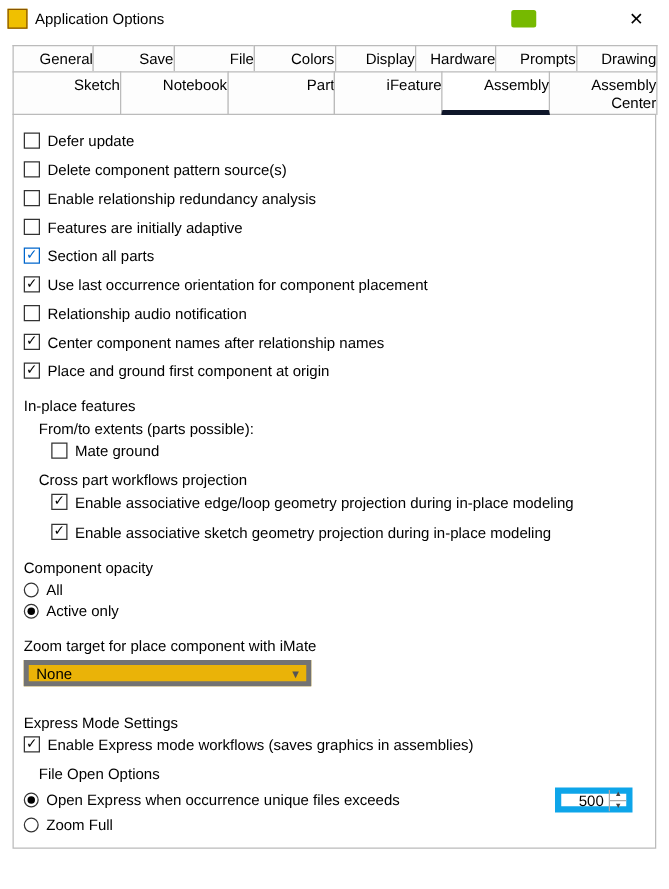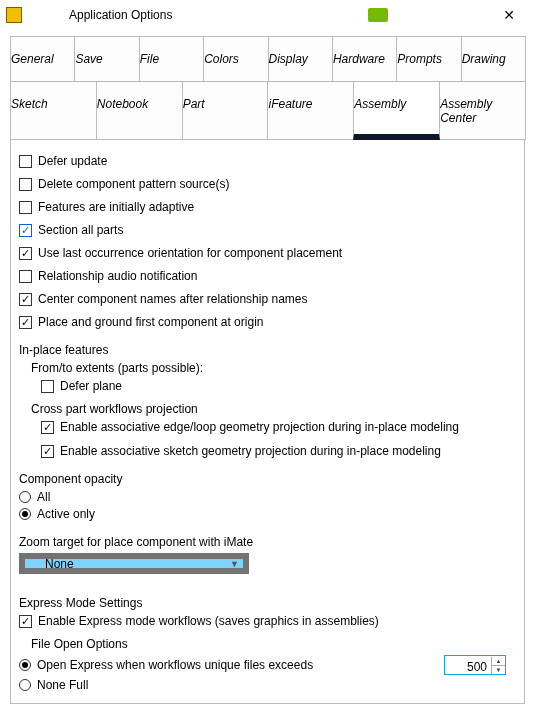--- a/index.html
+++ b/index.html
@@ -11,21 +11,20 @@
     color: #000;
     width: 535px;
     height: 711px;
     overflow: hidden;
   }
   .titlebar {
     display: flex;
     align-items: center;
     height: 30px;
     padding: 0 6px;
-    gap: 41px;
   }
   .app-icon {
     width: 16px;
     height: 16px;
     background: #f0c000;
     border: 1px solid #885500;
     margin-right: 6px;
     display: inline-block;
   }
   .title {
@@ -51,47 +50,46 @@
   }
   .tabs {
     margin: 6px 10px 0 10px;
   }
   .tab-row {
     display: flex;
   }
   .tab {
     border: 1px solid #bbb;
     border-bottom: none;
-    padding: 15px 0;
-    text-align: left;
+    padding: 3px 0;
+    text-align: right;
     background: #fdfdfd;
     font-size: 12px;
     cursor: pointer;
     flex: 1;
     margin-right: -1px;
-    font-style: italic;
   }
   .tab.active {
     background: #fff;
     position: relative;
     z-index: 2;
-    border-bottom: 6px solid #0f172a;
+    border-bottom: 4px solid #0f172a;
   }
   .tab-row.row2 .tab {
     flex: 1;
   }
   .panel {
     border: 1px solid #bbb;
     margin: -1px 10px 0 10px;
     padding: 10px 8px 8px 8px;
     position: relative;
   }
   .check-row {
     display: flex;
-    align-items: flex-end;
+    align-items: flex-start;
     margin: 4px 0 9px 0;
   }
   .chk {
     width: 13px;
     height: 13px;
     border: 1px solid #333;
     margin-right: 6px;
     display: inline-flex;
     align-items: center;
     justify-content: center;
@@ -137,40 +135,40 @@
     flex: 0 0 auto;
   }
   .rdo.checked::after {
     content: "";
     width: 6px;
     height: 6px;
     background: #000;
     border-radius: 50%;
   }
   .select {
-    border: 6px solid #737373;
+    border: 4px solid #737373;
     width: 230px;
     height: 21px;
     display: flex;
     align-items: center;
     justify-content: space-between;
-    padding: 0 4px 0 20px;
-    background: #7dd3fc;
+    padding: 0 4px 0 6px;
+    background: #eab308;
     margin-top: 3px;
   }
   .select .chev {
     font-size: 9px;
     color: #555;
   }
   .numbox {
-    border: 1px solid #0ea5e9;
+    border: 5px solid #0ea5e9;
     width: 62px;
     height: 20px;
     display: flex;
-    align-items: flex-end;
+    align-items: center;
     background: #fff;
   }
   .numbox .val {
     flex: 1;
     text-align: right;
     padding: 2px 4px 0 0;
     font-size: 12px;
   }
   .numbox .spin {
     width: 14px;
@@ -230,20 +228,24 @@
   <div class="check-row">
     <span class="chk"></span>
     <span>Defer update</span>
   </div>
   <div class="check-row">
     <span class="chk"></span>
     <span>Delete component pattern source(s)</span>
   </div>
   <div class="check-row">
     <span class="chk"></span>
+    <span>Enable relationship redundancy analysis</span>
+  </div>
+  <div class="check-row">
+    <span class="chk"></span>
     <span>Features are initially adaptive</span>
   </div>
   <div class="check-row">
     <span class="chk blue checked"></span>
     <span>Section all parts</span>
   </div>
   <div class="check-row">
     <span class="chk checked"></span>
     <span>Use last occurrence orientation for component placement</span>
   </div>
@@ -257,21 +259,21 @@
   </div>
   <div class="check-row">
     <span class="chk checked"></span>
     <span>Place and ground first component at origin</span>
   </div>
 
   <div class="section-label">In-place features</div>
   <div class="sub" style="margin-bottom:4px;">From/to extents (parts possible):</div>
   <div class="check-row sub2">
     <span class="chk"></span>
-    <span>Defer plane</span>
+    <span>Mate ground</span>
   </div>
   <div class="sub" style="margin-top:6px;margin-bottom:4px;">Cross part workflows projection</div>
   <div class="check-row sub2" style="margin-bottom:10px;">
     <span class="chk checked"></span>
     <span>Enable associative edge/loop geometry projection during in-place modeling</span>
   </div>
   <div class="check-row sub2">
     <span class="chk checked"></span>
     <span>Enable associative sketch geometry projection during in-place modeling</span>
   </div>
@@ -293,27 +295,27 @@
   </div>
 
   <div class="section-label" style="margin-top:22px;">Express Mode Settings</div>
   <div class="check-row">
     <span class="chk checked"></span>
     <span>Enable Express mode workflows (saves graphics in assemblies)</span>
   </div>
   <div style="margin:4px 0 4px 12px;">File Open Options</div>
   <div class="radio-row sub2 file-open-row">
     <span class="rdo checked"></span>
-    <span>Open Express when workflows unique files exceeds</span>
+    <span>Open Express when occurrence unique files exceeds</span>
     <div class="numbox pushright">
       <span class="val">500</span>
       <span class="spin">
           <div>▲</div>
           <div>▼</div>
         </span>
     </div>
   </div>
   <div class="radio-row sub2">
     <span class="rdo"></span>
-    <span>None Full</span>
+    <span>Zoom Full</span>
   </div>
 
 </div>
 
 </body></html>

